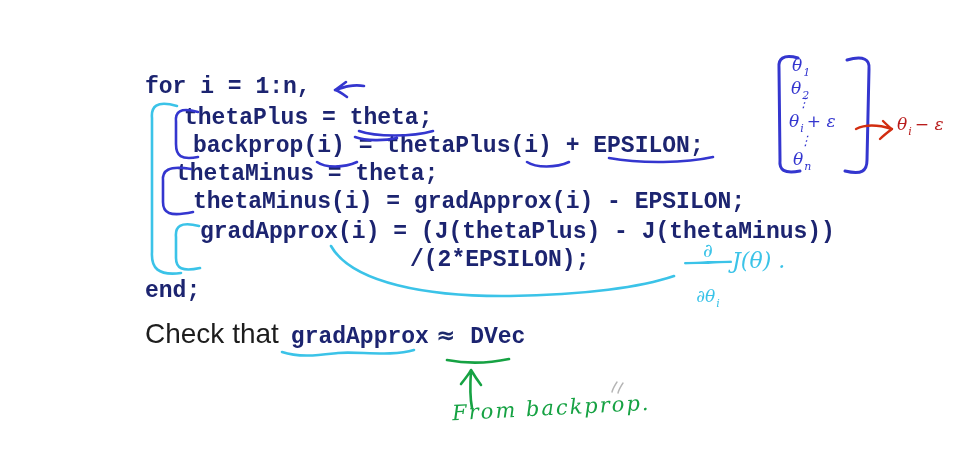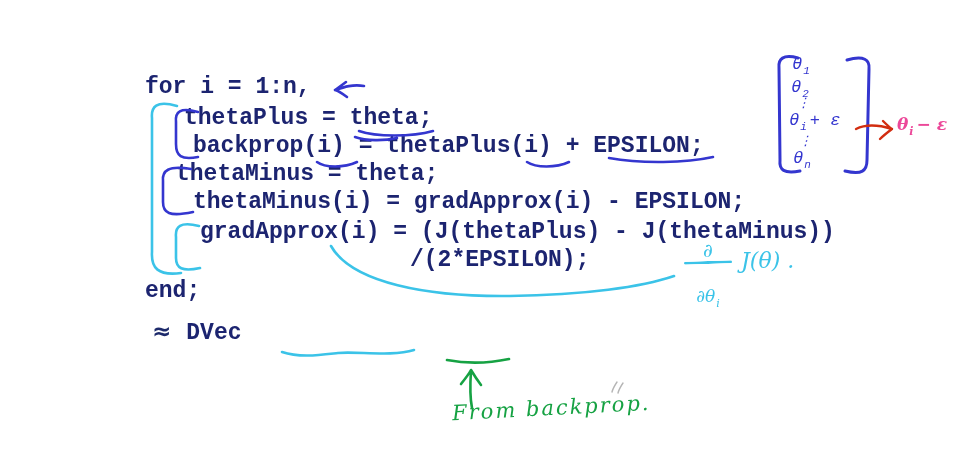--- a/index.html
+++ b/index.html
@@ -27,53 +27,55 @@
   .check-code{font-family:"Liberation Mono",monospace;font-weight:bold;font-size:23px;color:#1c2470;margin-left:12px;}
   .check-approx{font-family:"DejaVu Sans",sans-serif;font-weight:bold;font-size:23px;color:#1d2a6b;margin-left:7px;}
   .check-code2{font-family:"Liberation Mono",monospace;font-weight:bold;font-size:23px;color:#1c2470;margin-left:15px;}
 
   
   .hw{font-family:"DejaVu Serif",serif;font-style:italic;}
   .sub{font-size:11px;position:relative;top:5px;margin-left:1px;}
   .sfx{margin-left:3px;}
 
   
-  .vec-entry{position:absolute;color:#3436cf;font-size:17px;white-space:nowrap;font-family:Liberation Mono, monospace;}
+  .vec-entry{position:absolute;color:#3436cf;font-size:17px;white-space:nowrap;}
   .vec-dots{position:absolute;color:#3436cf;font-size:13px;}
 
   
-  .red-note{position:absolute;left:897px;top:114px;color:#ec4899;font-size:17px;white-space:nowrap;font-weight:bold;}
+  .red-note{position:absolute;left:897px;top:114px;color:#b91c1c;font-size:17px;white-space:nowrap;}
 
   
   .deriv{position:absolute;left:684px;top:240px;color:#3bc3e8;display:flex;align-items:flex-start;}
   .frac{display:inline-flex;flex-direction:column;align-items:center;}
   .frac-num{font-size:19px;line-height:21px;}
   .frac-bar{width:48px;height:0;border-top:3px solid #3bc3e8;border-radius:3px;transform:rotate(-2deg);}
   .frac-den{font-size:17px;line-height:22px;margin-top:21px;}
-  .deriv-rhs{font-size:22px;margin-left:9px;position:relative;top:8px;white-space:nowrap;}
+  .deriv-rhs{font-size:22px;position:relative;top:8px;white-space:nowrap;}
 
   
   .backprop{position:absolute;left:452px;top:396px;color:#16a243;font-size:21px;
     transform:rotate(-3deg);letter-spacing:2px;white-space:nowrap;}
 
   svg.overlay{position:absolute;left:0;top:0;pointer-events:none;}
 </style>
 </head>
 <body>
 
 <div id="l1" class="codeline">for i = 1:n,</div>
 <div id="l2" class="codeline">thetaPlus = theta;</div>
 <div id="l3" class="codeline">backprop(i) = thetaPlus(i) + EPSILON;</div>
 <div id="l4" class="codeline">thetaMinus = theta;</div>
 <div id="l5" class="codeline">thetaMinus(i) = gradApprox(i) - EPSILON;</div>
 <div id="l6" class="codeline">gradApprox(i) = (J(thetaPlus) - J(thetaMinus))</div>
 <div id="l7" class="codeline">/(2*EPSILON);</div>
 <div id="l8" class="codeline">end;</div>
 
 <div class="check-row">
+  <span class="check-prefix">Check that</span>
+  <span class="check-code">gradApprox</span>
   <span class="check-approx">≈</span>
   <span class="check-code2">DVec</span>
 </div>
 
 <span class="vec-entry hw" style="left:792px;top:55px"><span>θ</span><span class="sub">1</span></span>
 <span class="vec-entry hw" style="left:791px;top:78px"><span>θ</span><span class="sub">2</span></span>
 <span class="vec-dots hw" style="left:797px;top:95px">⋮</span>
 <span class="vec-entry hw" style="left:789px;top:111px"><span>θ</span><span class="sub">i</span><span class="sfx">+ ε</span></span>
 <span class="vec-dots hw" style="left:799px;top:133px">⋮</span>
 <span class="vec-entry hw" style="left:793px;top:149px"><span>θ</span><span class="sub">n</span></span>

